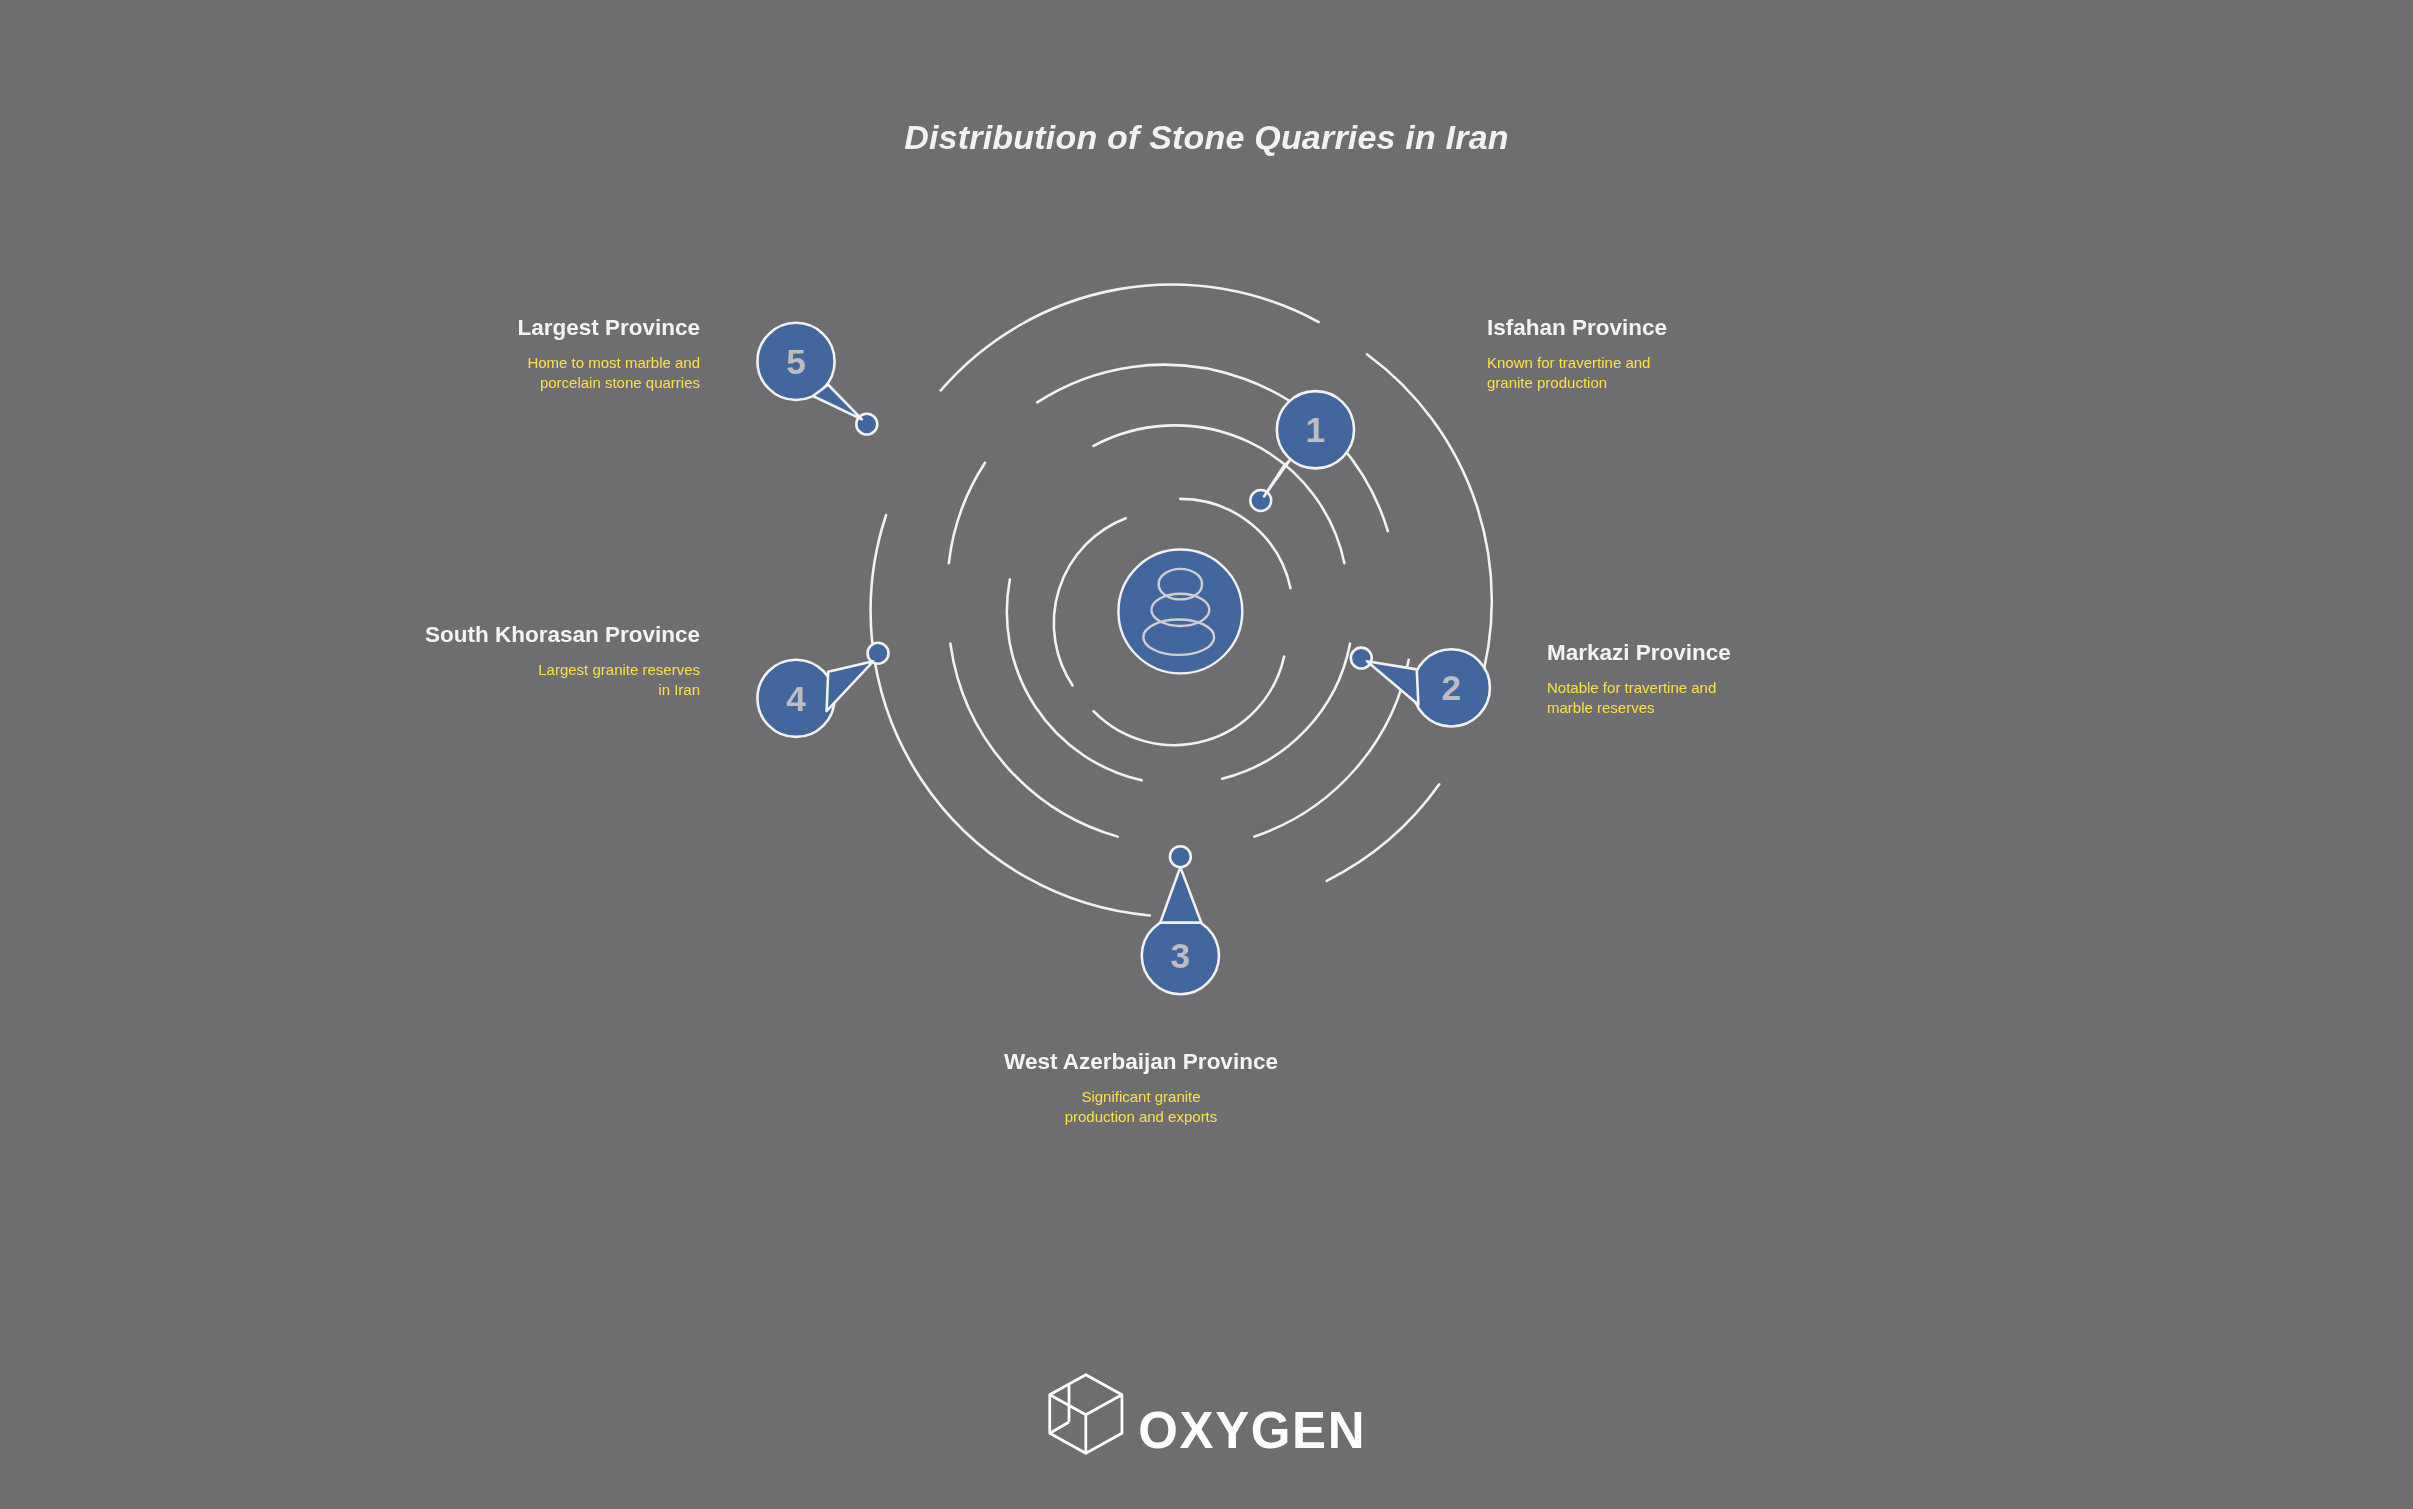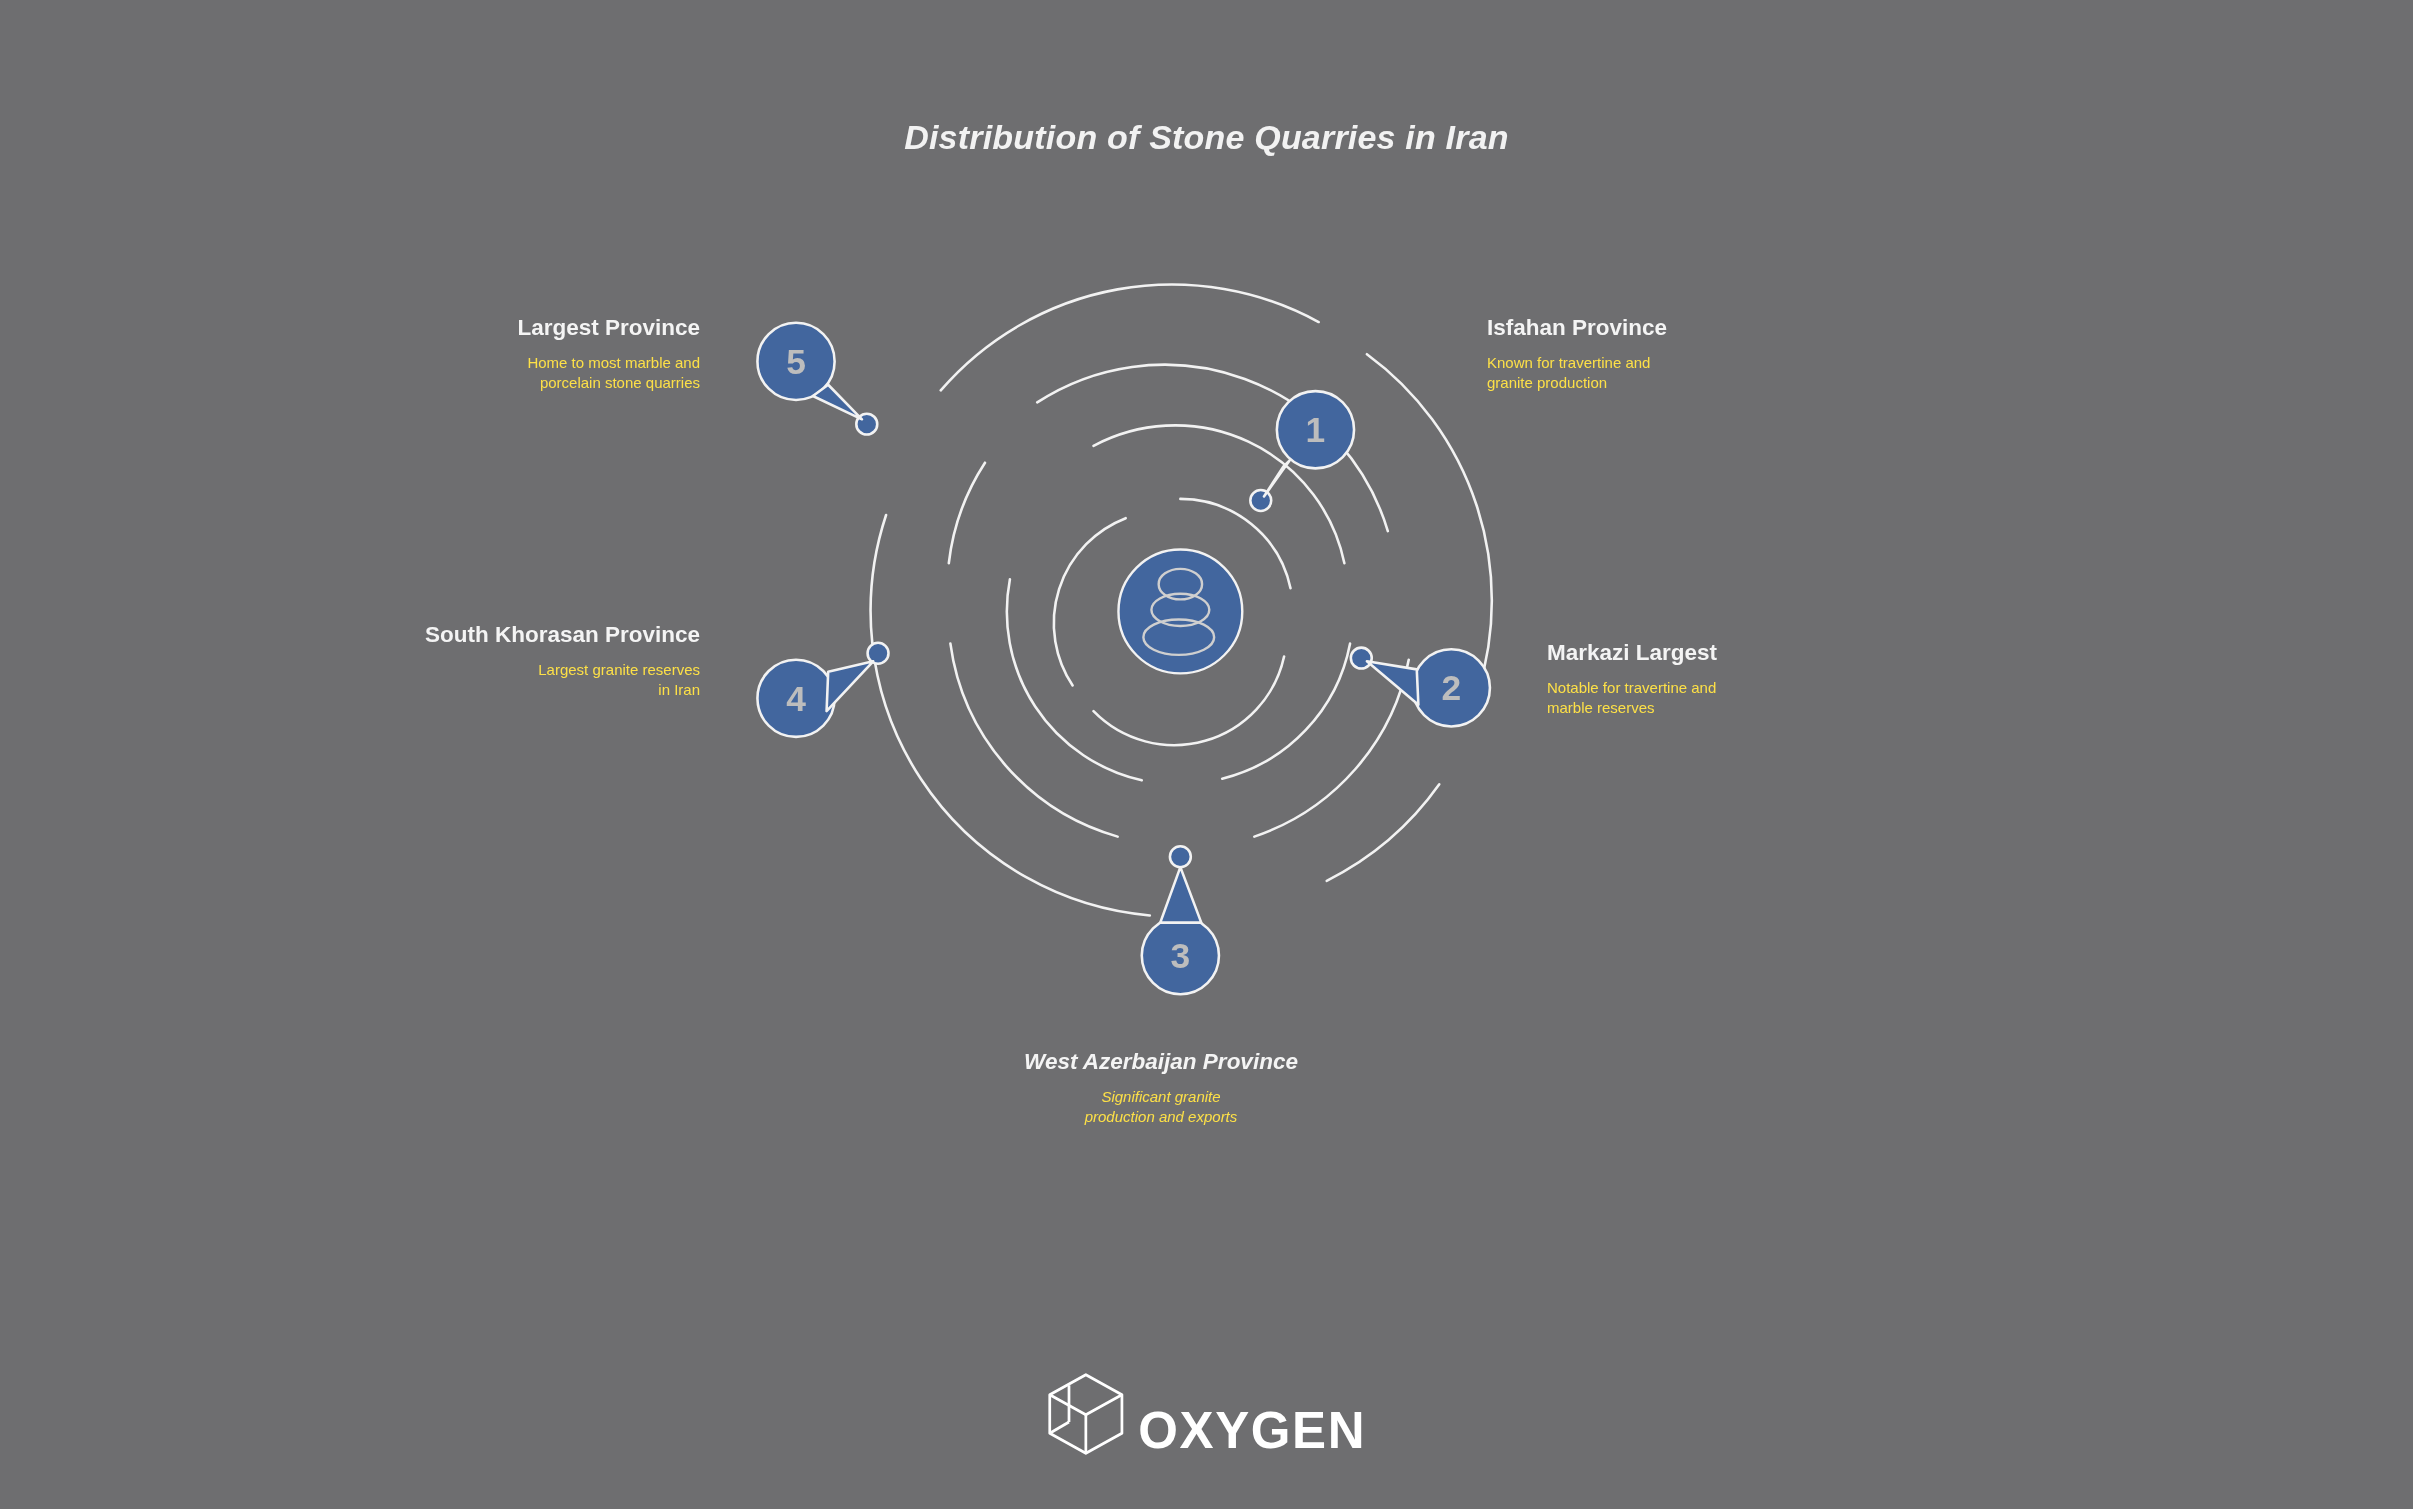--- a/index.html
+++ b/index.html
@@ -156,26 +156,26 @@
 in Iran</div>
   </div>
 
   <div class="block left-align" style="left:1487px;top:314px;width:402px;">
     <div class="heading">Isfahan Province</div>
     <div class="desc">Known for travertine and
 granite production</div>
   </div>
 
   <div class="block left-align" style="left:1547px;top:639px;width:402px;">
-    <div class="heading">Markazi Largest</div>
+    <div class="heading">Markazi Province</div>
     <div class="desc">Notable for travertine and
 marble reserves</div>
   </div>
 
-  <div class="block center-align" style="left:968px;top:1048px;width:386px;font-style:italic;">
+  <div class="block center-align" style="left:948px;top:1048px;width:386px;">
     <div class="heading">West Azerbaijan
 Province</div>
     <div class="desc">Significant granite
 production and exports</div>
   </div>
 
   <div class="logo">
     <svg width="77" height="84" viewBox="0 0 96 104">
       <g fill="none" stroke="#ffffff" stroke-width="3.4" stroke-linejoin="round">
         <path d="M48 3 L93 28 L93 76 L48 101 L3 76 L3 28 Z"></path>

